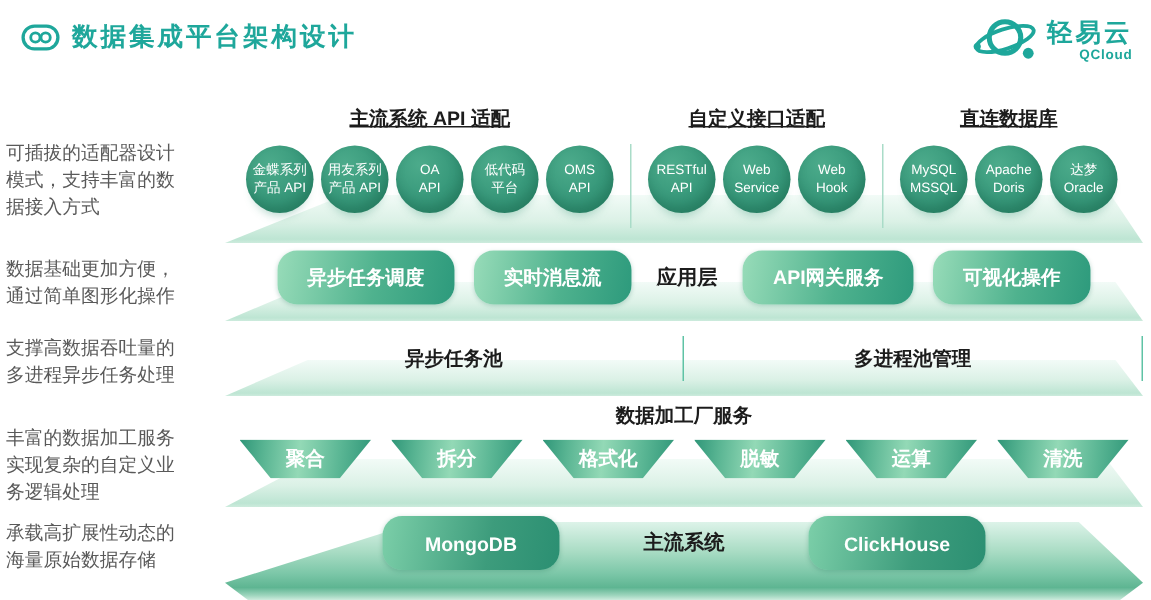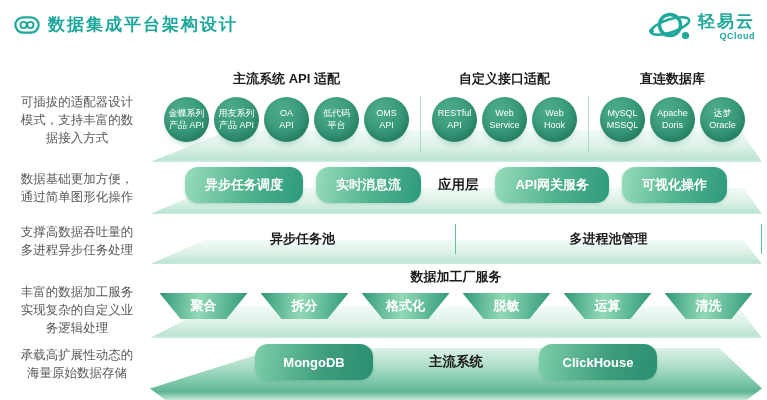--- a/index.html
+++ b/index.html
@@ -14,41 +14,41 @@
 
   
   .header{position:absolute;top:13px;left:14px;display:flex;align-items:center;gap:8px;z-index:5;}
   .page-title{font-size:17px;font-weight:bold;color:var(--brand);letter-spacing:2px;}
   .logo{position:absolute;top:8px;right:12px;display:flex;align-items:center;gap:5px;z-index:5;}
   .logo-text{display:flex;flex-direction:column;align-items:flex-end;line-height:1;}
   .logo-name{font-size:17px;font-weight:bold;color:var(--brand);letter-spacing:2px;}
   .logo-sub{font-size:9px;font-weight:bold;color:var(--brand);margin-top:2px;letter-spacing:.5px;}
 
   
-  .side-note{position:absolute;left:4px;width:146px;text-align:center;font-size:12.5px;
+  .side-note{position:absolute;left:4px;width:146px;font-size:12.5px;
              color:var(--note);line-height:1.45;white-space:pre-line;z-index:2;}
   .n1{top:93px;} .n2{top:170px;} .n3{top:223px;} .n4{top:283px;} .n5{top:346px;}
 
   
   .diagram{position:absolute;left:150px;top:58px;width:612px;height:342px;}
   .layer{position:absolute;left:0;width:100%;}
   .platform{position:absolute;bottom:0;left:0;width:100%;z-index:0;}
   .platform-light{background:linear-gradient(180deg,#f2fbf7 0%,#dbf1e6 55%,#bde5d3 92%,#cdebdd 100%);}
   .p1{height:32px;clip-path:polygon(0 100%,13% 0,96.5% 0,100% 100%);}
   .p2{height:26px;clip-path:polygon(0 100%,10% 0,97% 0,100% 100%);}
   .p3{height:24px;clip-path:polygon(0 100%,9% 0,97% 0,100% 100%);}
   .p4{height:32px;clip-path:polygon(0 100%,10% 0,96% 0,100% 100%);}
   .p5{height:52px;clip-path:polygon(0 78%,21% 0,93% 0,100% 78%,97.5% 100%,2.5% 100%);
       background:linear-gradient(180deg,#ddf3e9 0%,#a9dcc4 38%,#7cc7a8 66%,#5eb592 84%,#9dd5bd 94%,#cdebdd 100%);}
 
   
   .layer-adapters{top:0;height:104px;padding-top:12px;}
   .adapter-groups{position:relative;z-index:1;display:flex;align-items:flex-start;padding-left:14px;}
   .group{display:flex;flex-direction:column;align-items:center;}
-  .group-title{font-size:13px;font-weight:bold;color:var(--dark);margin-bottom:9px;white-space:nowrap;}
+  .group-title{font-size:13px;font-weight:bold;color:var(--dark);margin-bottom:9px;white-space:nowrap;text-decoration:underline;}
   .circles{display:flex;gap:5px;}
   .circle{width:45px;height:45px;border-radius:50%;color:#fff;
           background:radial-gradient(circle at 35% 28%,#4cab8b 0%,#37987a 55%,#2c8b6c 100%);
           display:flex;flex-direction:column;align-items:center;justify-content:center;
           font-size:9px;line-height:1.3;text-align:center;
           box-shadow:inset -2px -5px 7px rgba(0,60,40,.22),0 6px 6px -4px rgba(60,150,120,.35);}
   .group-divider{width:1px;height:56px;background:#a9dcc8;margin:26px 11px 0 11px;}
 
   
   .layer-app{top:106px;height:50px;}

